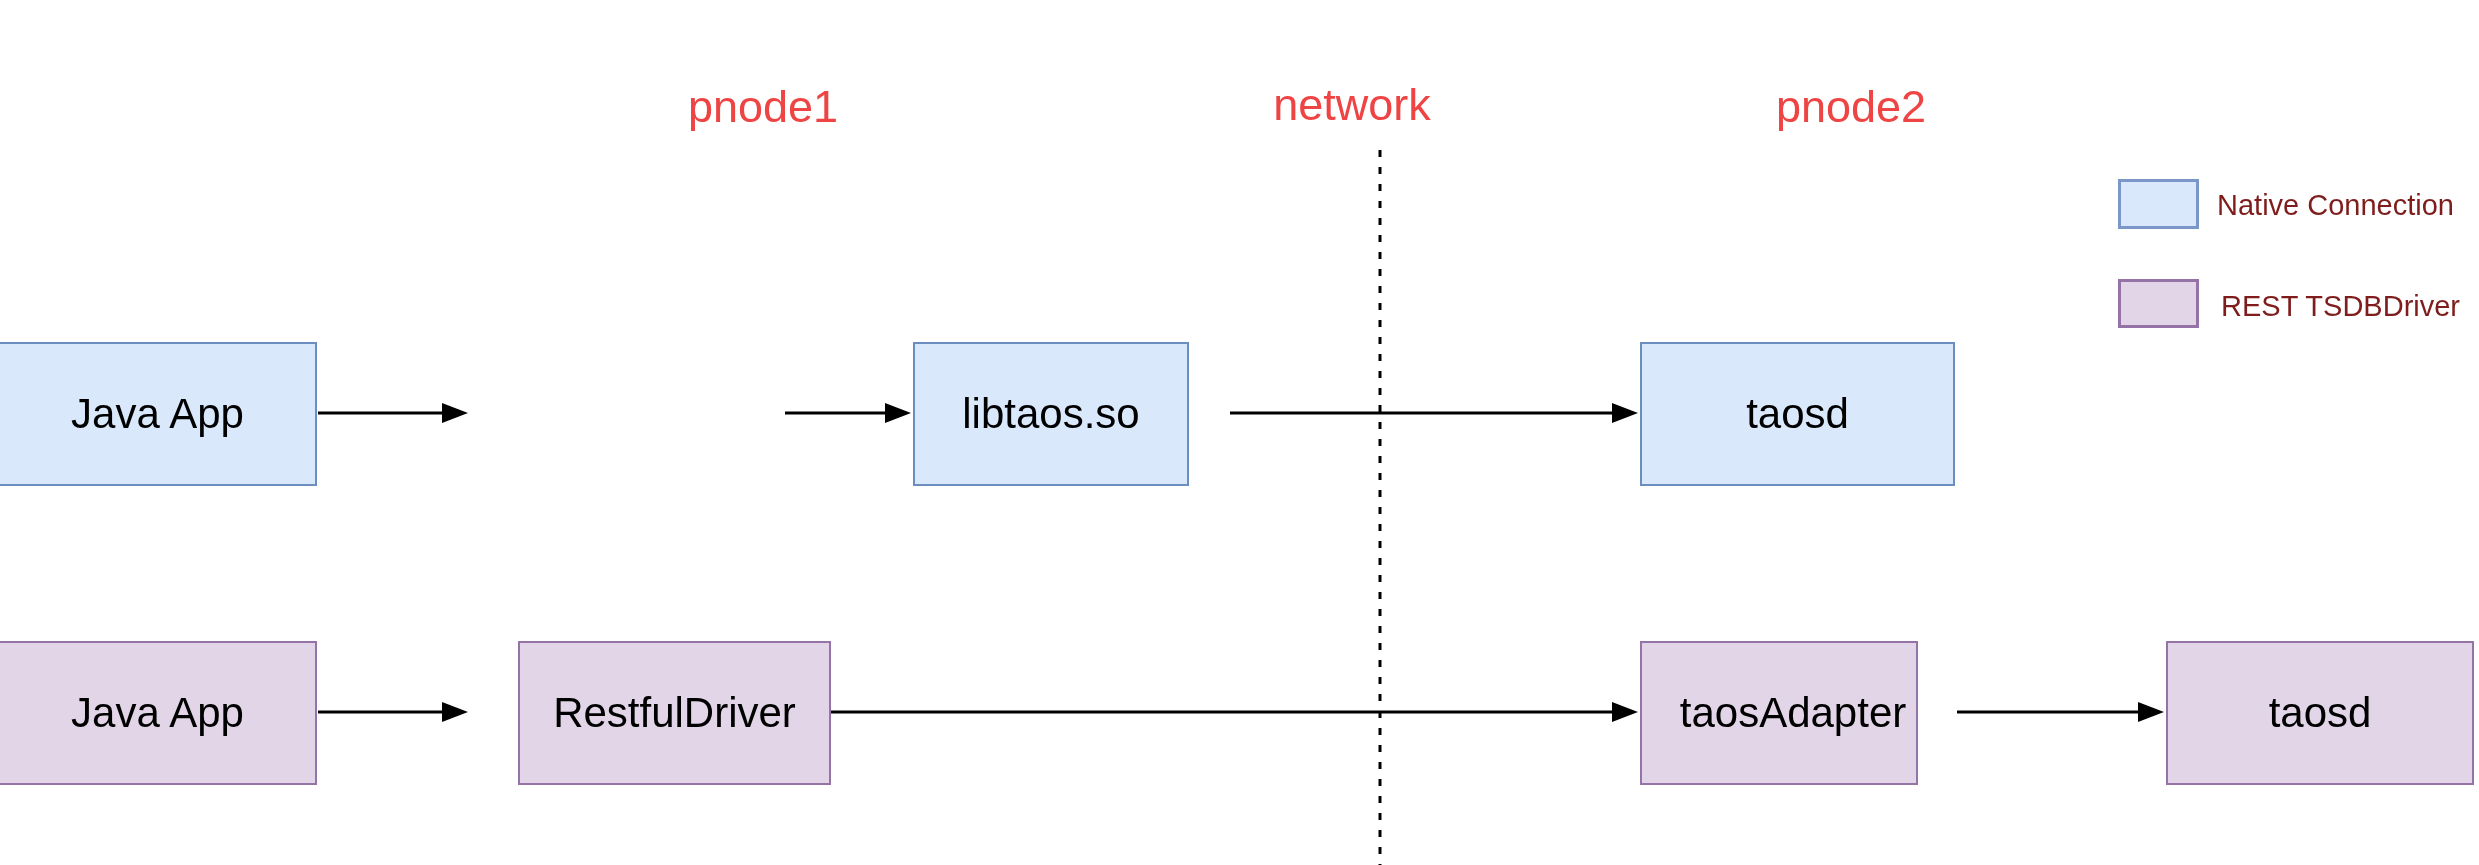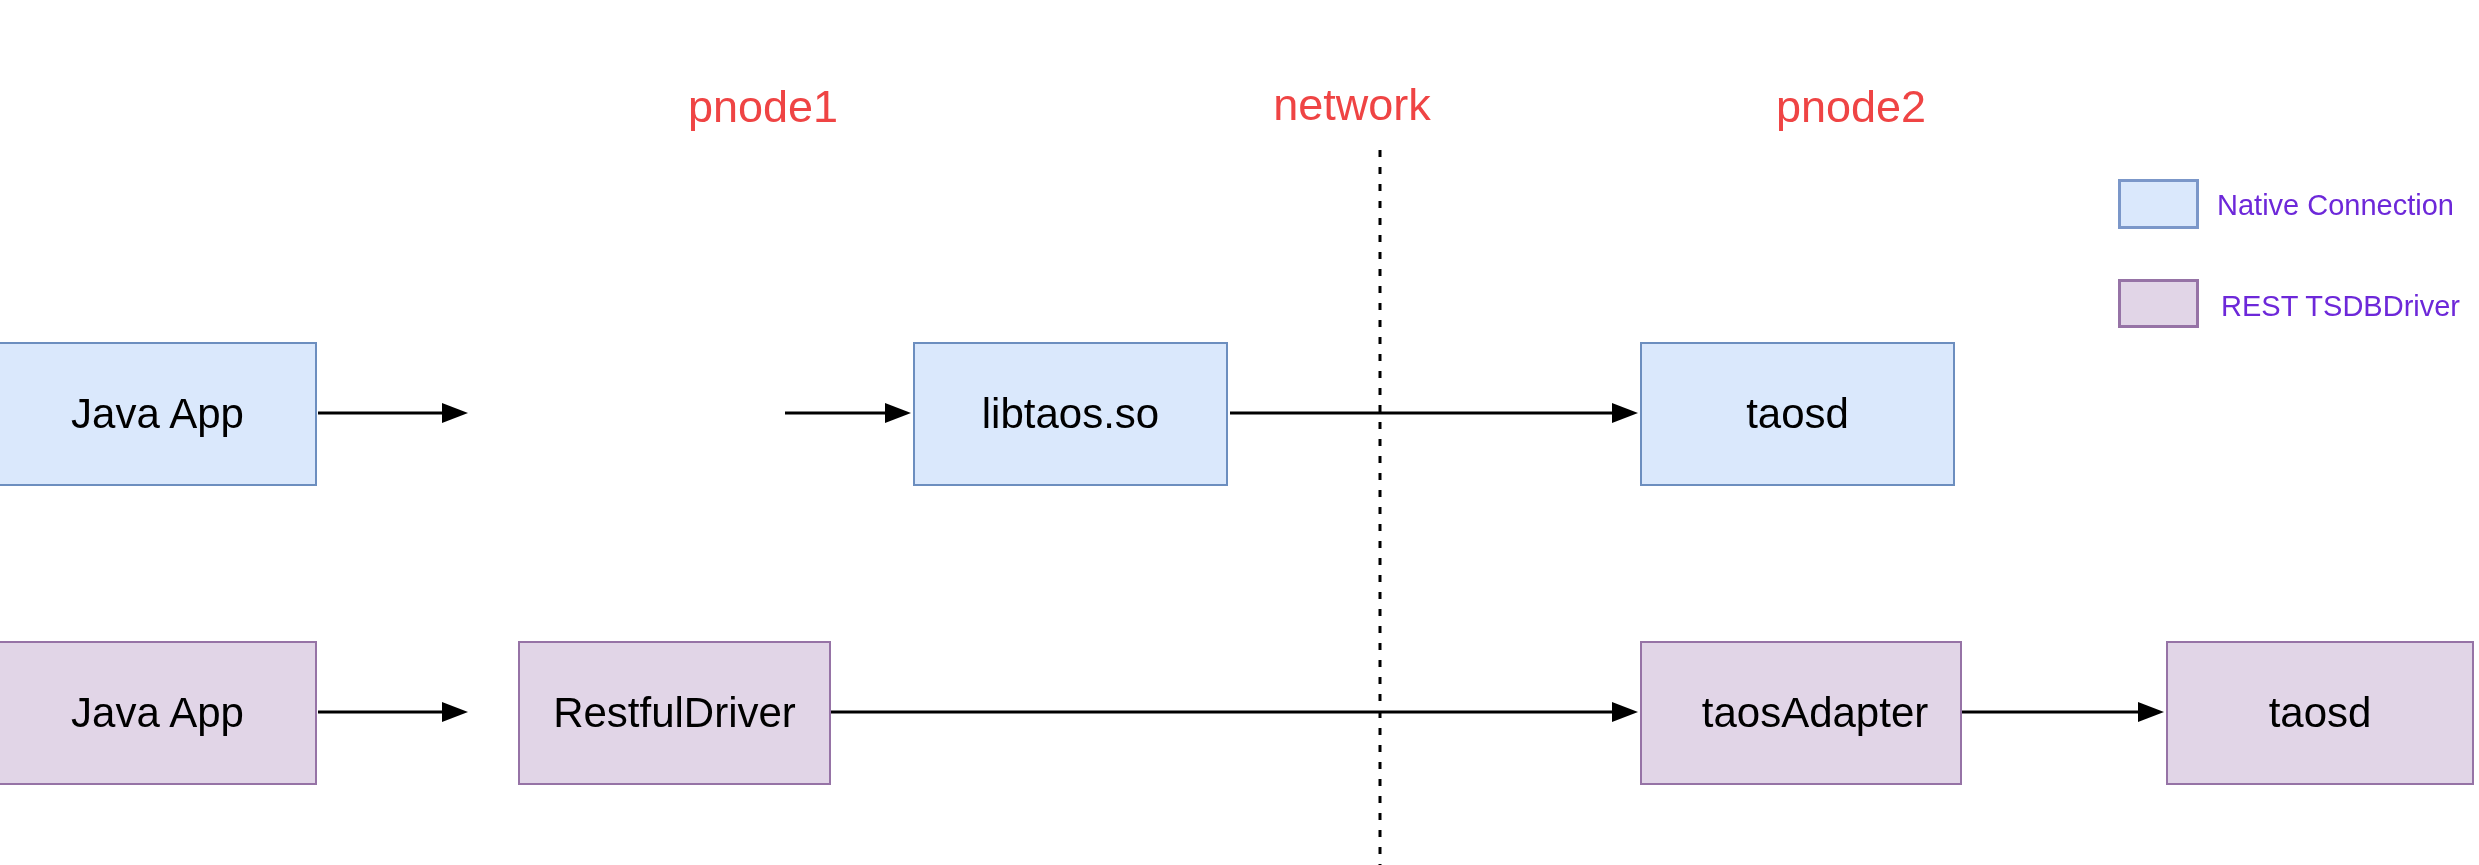--- a/index.html
+++ b/index.html
@@ -49,26 +49,26 @@
   }
   .node.rest {
     background: #e1d5e7;
     border: 2px solid #9673a6;
   }
   .row-native { top: 342px; height: 144px; }
   .row-rest   { top: 641px; height: 144px; }
 
   #node-java-app-native { left: -2px;   width: 319px; }
   #node-tsdbdriver      { left: 470px;  width: 313px; }
-  #node-libtaos-so      { left: 913px;  width: 315px; align-items: center; }
+  #node-libtaos-so      { left: 913px;  width: 276px; align-items: center; }
   #node-taosd-native    { left: 1640px; width: 315px; }
 
   #node-java-app-rest   { left: -2px;   width: 319px; }
   #node-restfuldriver   { left: 470px;  width: 313px; margin-left: 48px; }
-  #node-taosadapter     { left: 1640px; width: 322px; padding-left: 28px; }
+  #node-taosadapter     { left: 1640px; width: 278px; padding-left: 28px; }
   #node-taosd-rest      { left: 2166px; width: 308px; }
 
   
   svg.connectors {
     position: absolute;
     left: 0;
     top: 0;
     pointer-events: none;
   }
 
@@ -83,21 +83,21 @@
   }
   #legend-swatch-rest {
     left: 2118px; top: 279px; width: 81px; height: 49px;
     background: #e1d5e7; border: 3px solid #9673a6;
   }
   .legend-label {
     position: absolute;
     font-size: 29px;
     line-height: 29px;
     white-space: nowrap;
-    color: #6d28d9;
+    color: #7f1d1d;
   }
   #legend-label-native { left: 2217px; top: 191px; }
   #legend-label-rest   { left: 2221px; top: 292px; }
 </style>
 </head>
 <body>
 
 <div class="stage">
 
   <div class="section-label" id="label-pnode1">pnode1</div>

